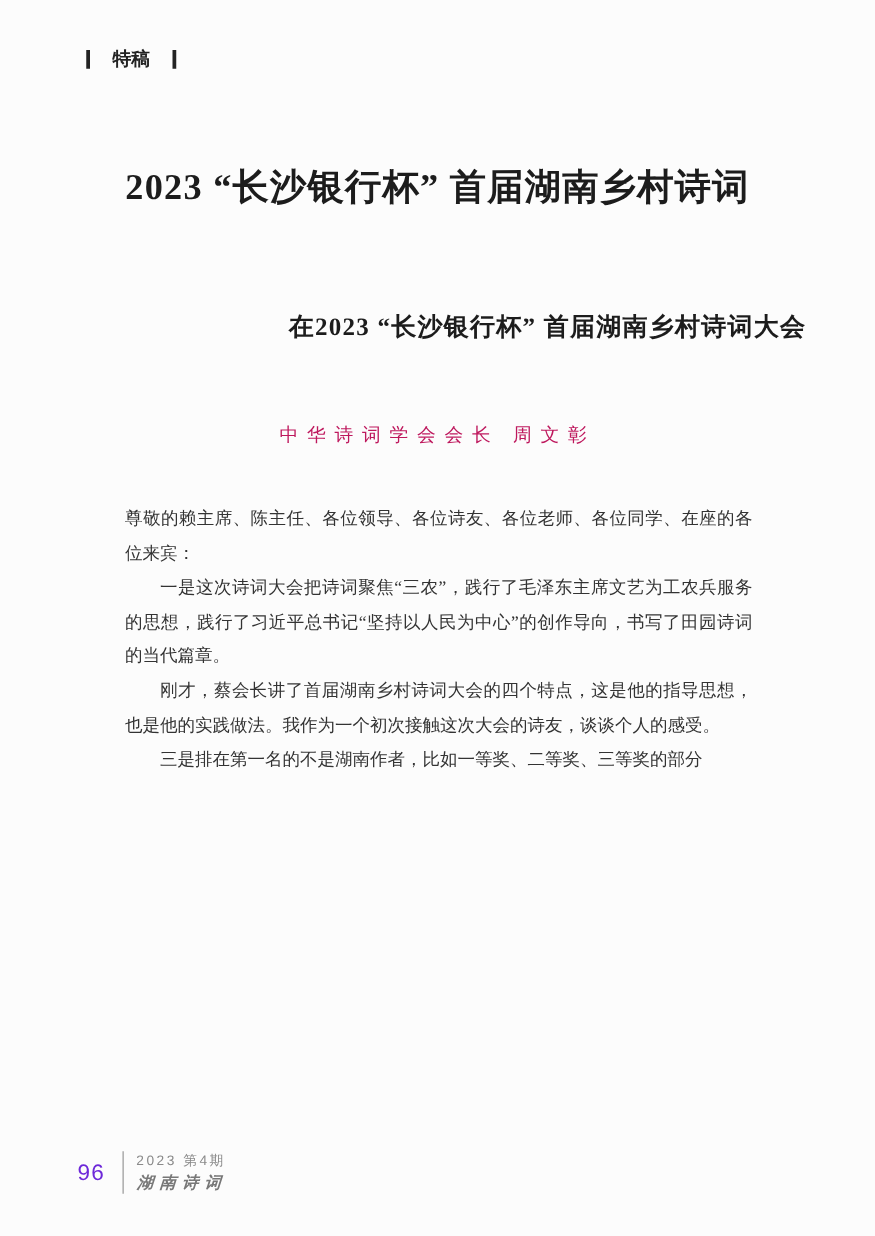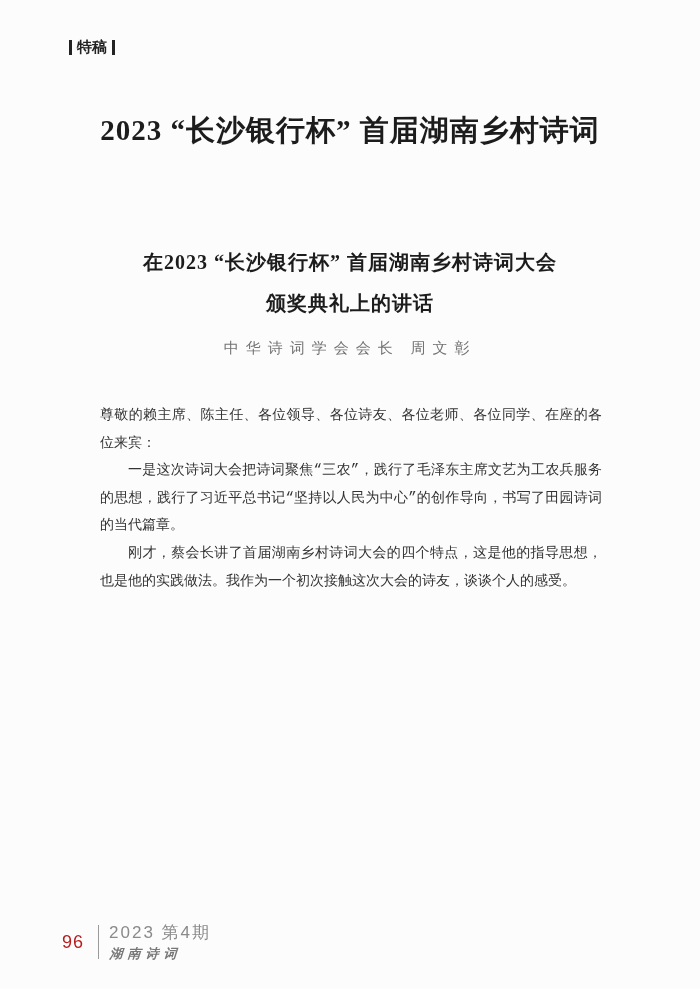--- a/index.html
+++ b/index.html
@@ -17,113 +17,112 @@
     color: #333;
   }
 
   
   .kicker {
     position: absolute;
     top: 38px;
     left: 69px;
     display: flex;
     align-items: center;
-    gap: 5px;
+    gap: 18px;
     font-family: "Liberation Sans", sans-serif;
     font-weight: 700;
     font-size: 15px;
     color: #232323;
   }
   .kicker .bar {
     display: inline-block;
     width: 3px;
     height: 15px;
     background: #232323;
   }
 
   
   .title {
     position: absolute;
-    top: 108px;
+    top: 128px;
     left: 40px;
     right: 40px;
     margin: 0;
     text-align: center;
     font-size: 29px;
     line-height: 45px;
     font-weight: 700;
     letter-spacing: 1px;
     color: #1c1c1c;
   }
   .title span { display: block; }
 
   .subtitle {
     position: absolute;
     top: 242px;
     left: 55px;
     right: 55px;
     margin: 0;
-    text-align: center;
+    text-align: right;
     font-size: 20px;
     line-height: 41px;
     font-weight: 700;
     letter-spacing: 1px;
     color: #1c1c1c;
   }
   .subtitle span { display: block; }
 
   .author {
     position: absolute;
     top: 339px;
     left: 0;
     right: 0;
     text-align: center;
     font-size: 15px;
     letter-spacing: 7px;
-    color: #737373;
+    color: #be185d;
   }
 
   
   .body-text {
     position: absolute;
     top: 402px;
     left: 100px;
     width: 502px;
     font-size: 14px;
     line-height: 27.6px;
     text-align: justify;
     color: #333;
-    font-family: Liberation Mono, monospace;
   }
   .body-text p { margin: 0; text-indent: 2em; }
   .body-text p.no-indent { text-indent: 0; }
 
   
   .footer {
     position: absolute;
     left: 62px;
     top: 921px;
     display: flex;
     align-items: center;
     font-family: "Liberation Sans", sans-serif;
   }
   .page-num {
     font-size: 18px;
-    color: #b91c1c;
+    color: #6d28d9;
     letter-spacing: 1px;
   }
   .footer-divider {
     width: 1px;
     height: 34px;
     background: #9a9a9a;
     margin: 0 10px 0 14px;
   }
   .footer-meta { display: flex; flex-direction: column; gap: 1px; }
   .issue {
-    font-size: 17px;
+    font-size: 11px;
     color: #8a8a8a;
     letter-spacing: 2px;
   }
   .journal {
     font-size: 13px;
     color: #777;
     font-weight: 700;
     font-style: italic;
     letter-spacing: 5px;
     transform: skewX(-4deg);
@@ -141,29 +140,29 @@
     <span>特稿</span>
     <span class="bar"></span>
   </div>
 
   <h1 class="title">
     <span>2023 “长沙银行杯” 首届湖南乡村诗词</span>
   </h1>
 
   <h2 class="subtitle">
     <span>在2023 “长沙银行杯” 首届湖南乡村诗词大会</span>
-    <span>颁奖典礼上的讲话</span>
   </h2>
 
   <div class="author">中华诗词学会会长 周文彰</div>
 
   <div class="body-text">
     <p class="no-indent">尊敬的赖主席、陈主任、各位领导、各位诗友、各位老师、各位同学、在座的各位来宾：</p>
     <p>一是这次诗词大会把诗词聚焦“三农”，践行了毛泽东主席文艺为工农兵服务的思想，践行了习近平总书记“坚持以人民为中心”的创作导向，书写了田园诗词的当代篇章。</p>
     <p>刚才，蔡会长讲了首届湖南乡村诗词大会的四个特点，这是他的指导思想，也是他的实践做法。我作为一个初次接触这次大会的诗友，谈谈个人的感受。</p>
+    <p>三是排在第一名的不是湖南作者，比如一等奖、二等奖、三等奖的部分</p>
   </div>
 
   <div class="footer">
     <span class="page-num">96</span>
     <span class="footer-divider"></span>
     <div class="footer-meta">
       <div class="issue">2023 第4期</div>
       <div class="journal">湖南诗词</div>
     </div>
   </div>

